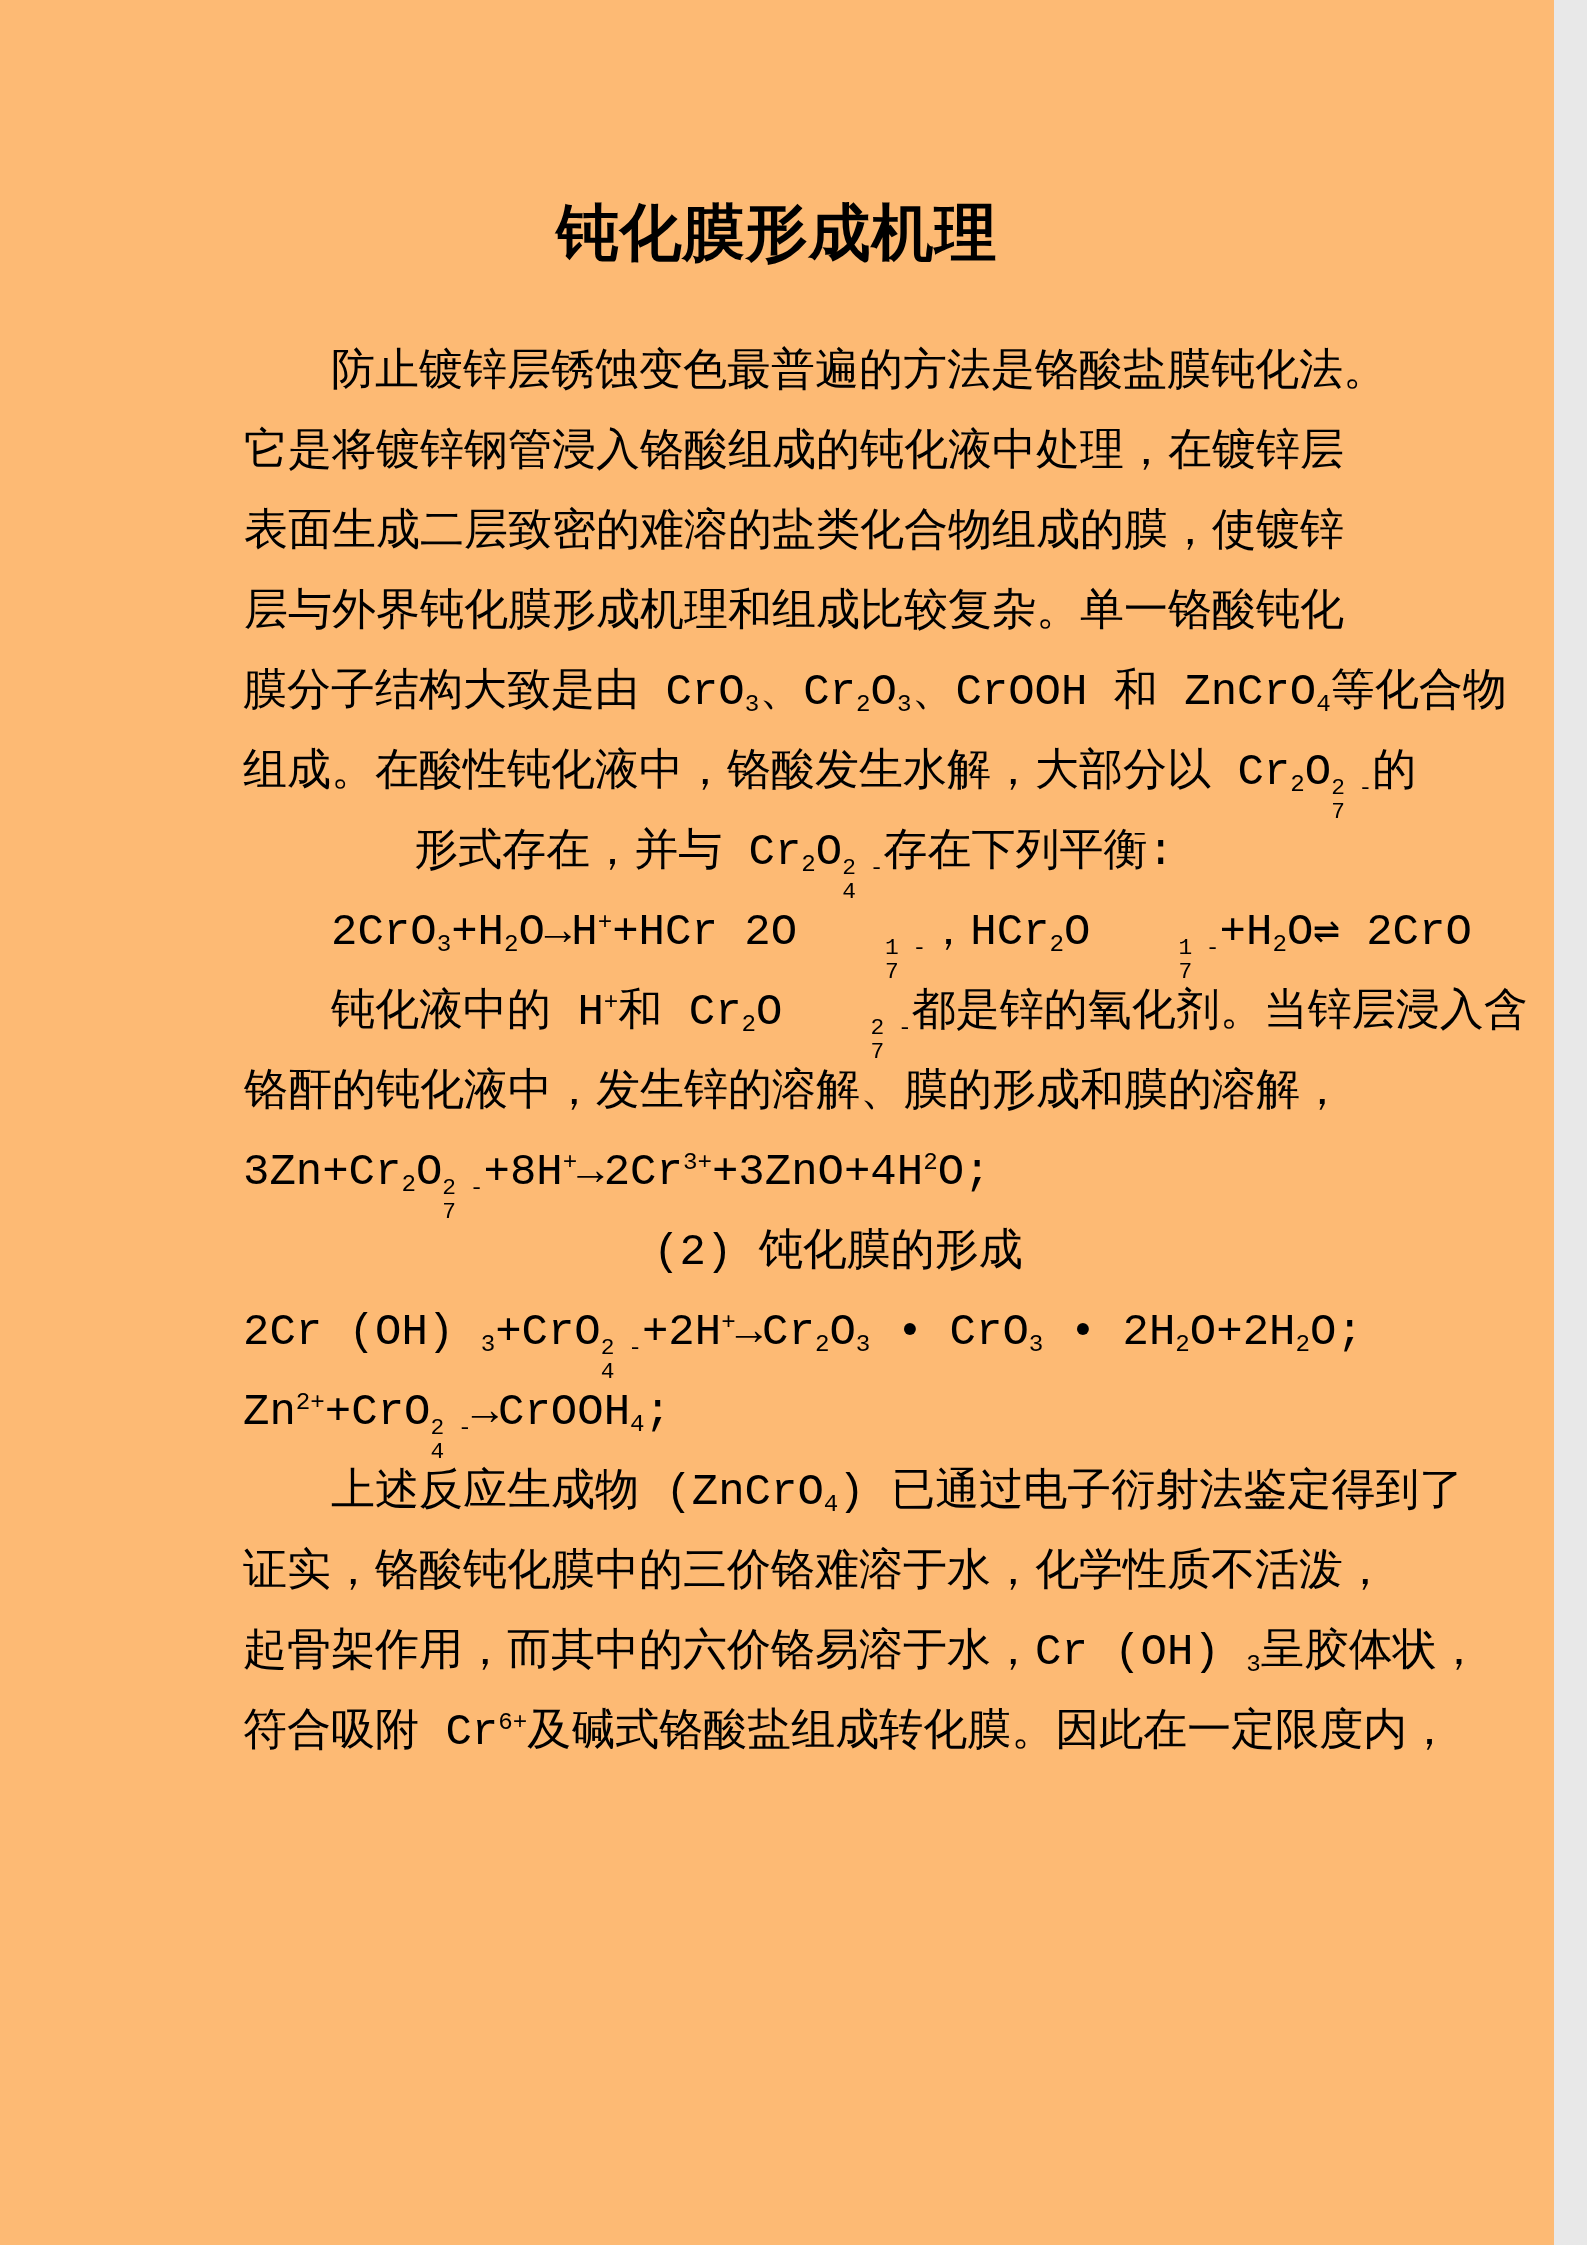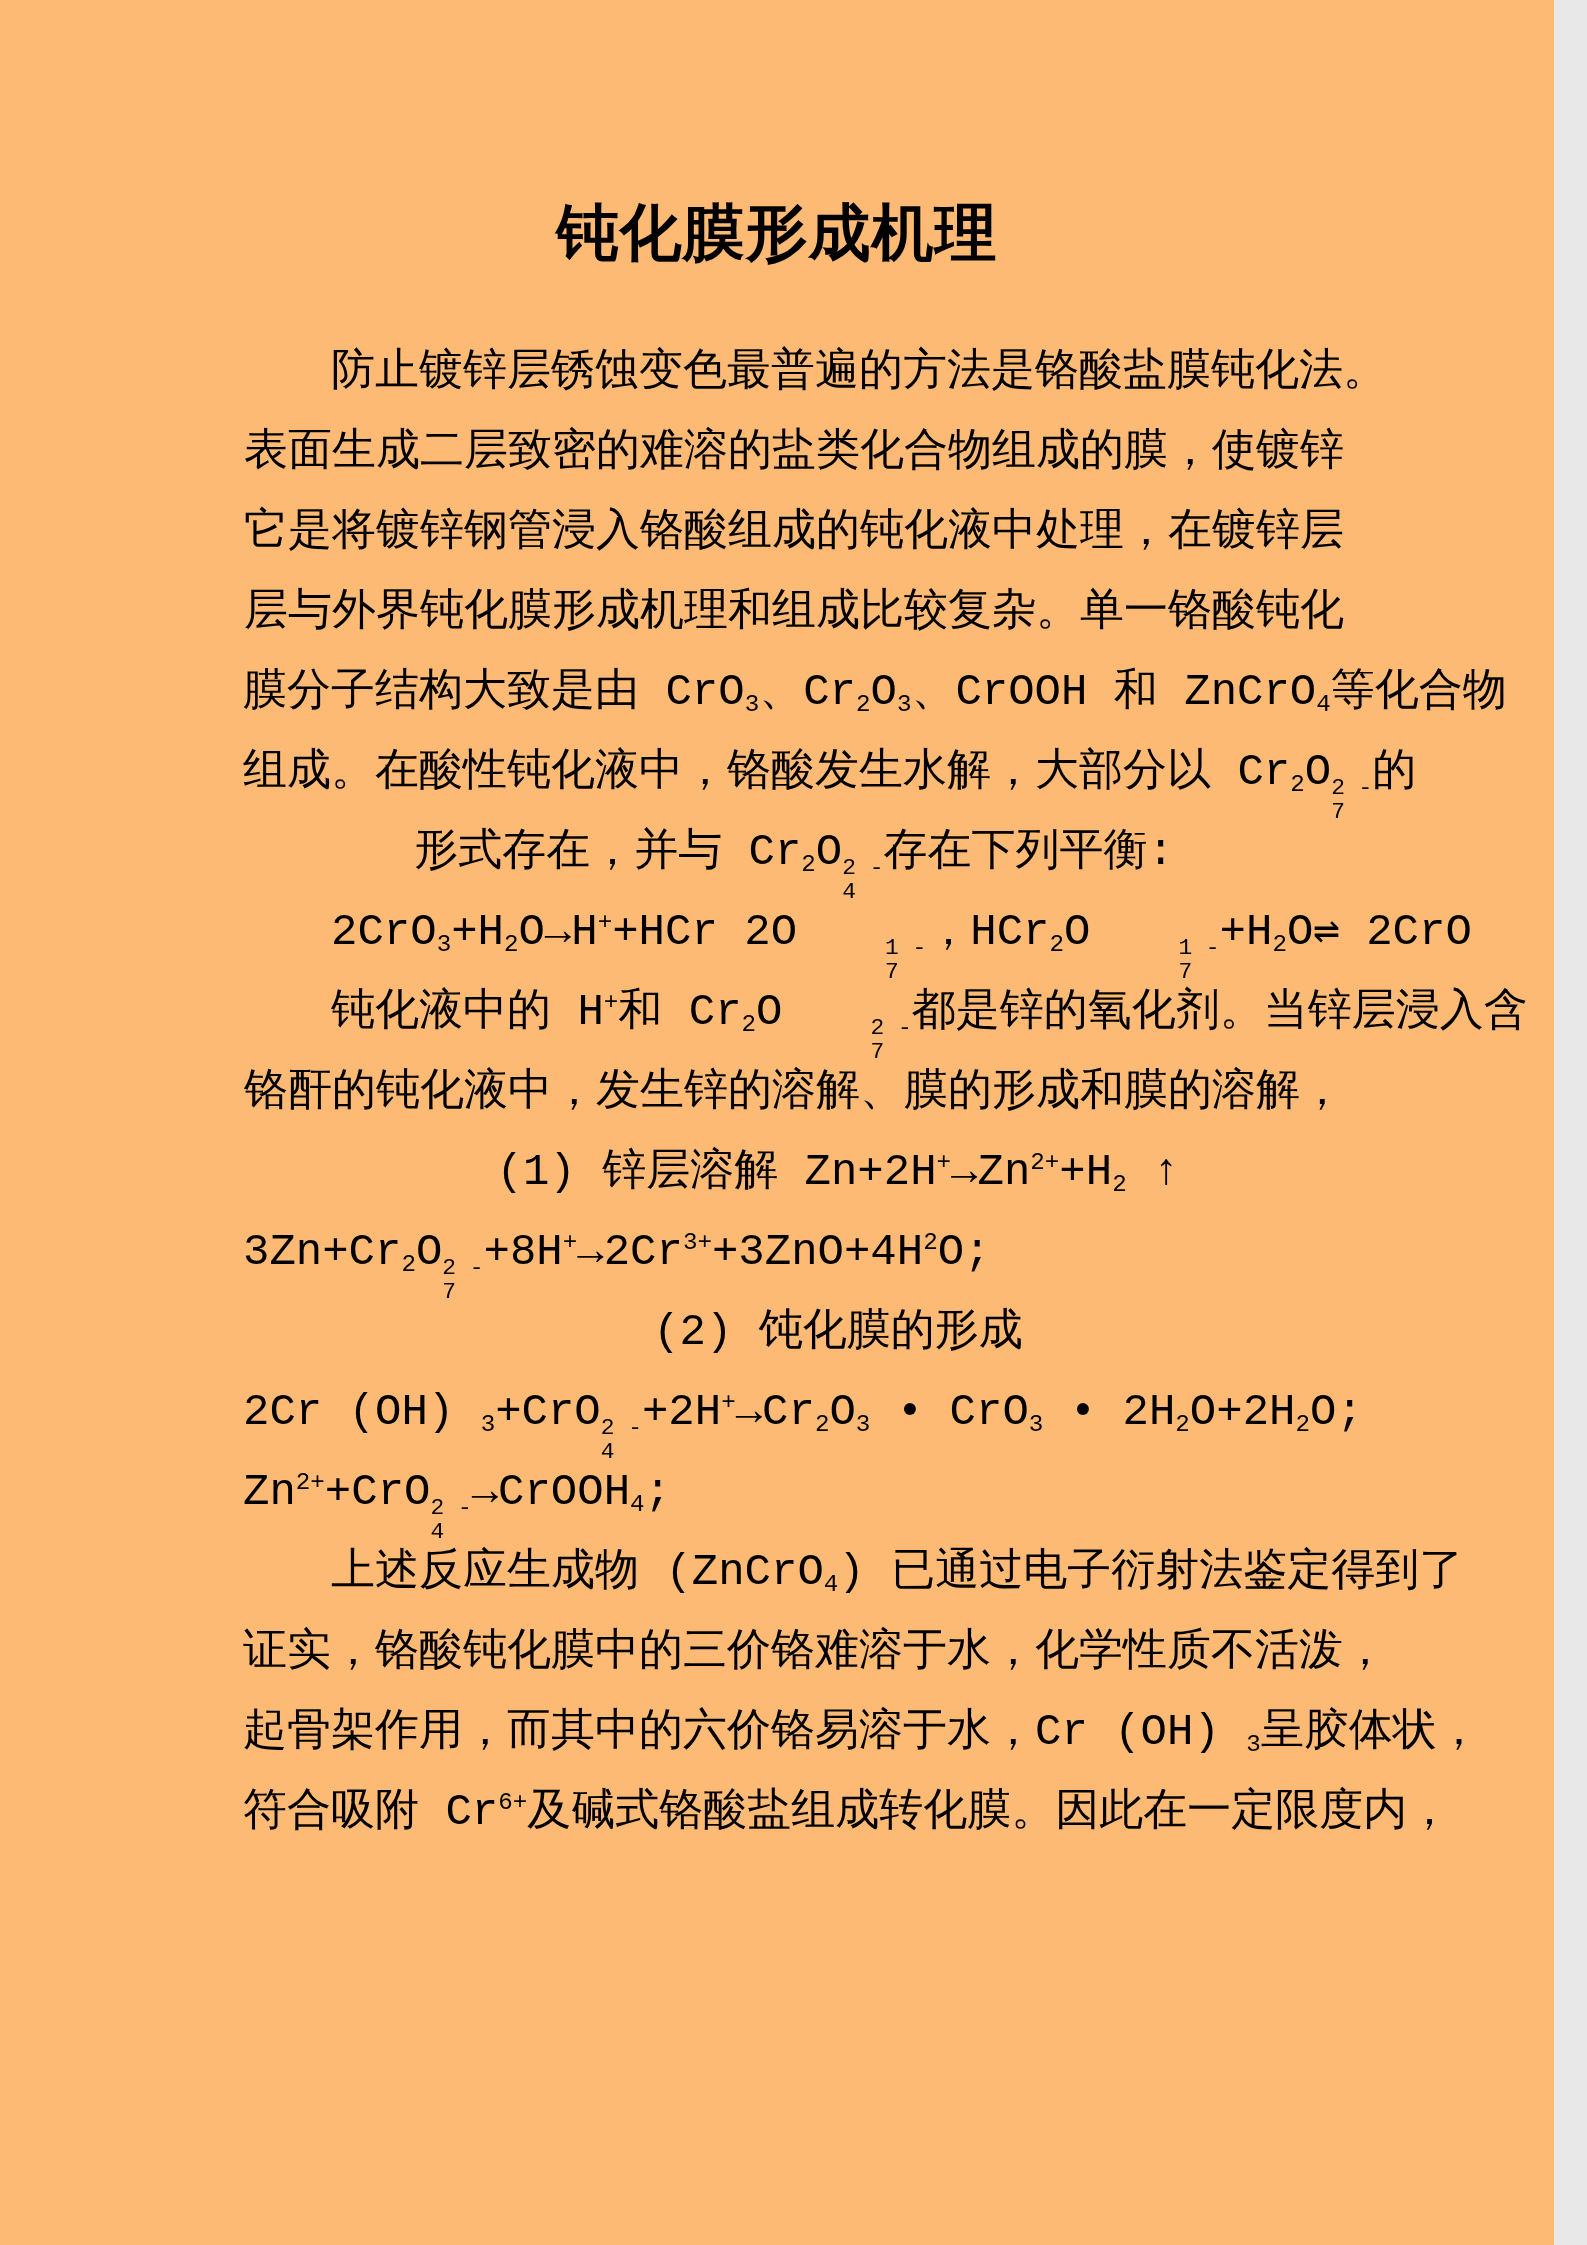--- a/index.html
+++ b/index.html
@@ -67,22 +67,22 @@
     height: 1.05em;
   }
 </style>
 </head>
 <body>
 
 <div class="page">
   <div class="doc-title">钝化膜形成机理</div>
   <div class="doc-body" id="doc-lines">
       <div class="line indent"><span>防止镀锌层锈蚀变色最普遍的方法是铬酸盐膜钝化法。</span></div>
+      <div class="line"><span>它是将镀锌钢管浸入铬酸组成的钝化液中处理，在镀锌层</span></div>
       <div class="line"><span>表面生成二层致密的难溶的盐类化合物组成的膜，使镀锌</span></div>
-      <div class="line"><span>它是将镀锌钢管浸入铬酸组成的钝化液中处理，在镀锌层</span></div>
       <div class="line"><span>层与外界钝化膜形成机理和组成比较复杂。单一铬酸钝化</span></div>
       <div class="line"><span>膜分子结构大致是由 CrO</span><span class="sub">3</span><span>、Cr</span><span class="sub">2</span><span>O</span><span class="sub">3</span><span>、CrOOH 和 ZnCrO</span><span class="sub">4</span><span>等化合物</span></div>
       <div class="line"><span>组成。在酸性钝化液中，铬酸发生水解，大部分以 Cr</span><span class="sub">2</span><span>O</span><span class="stk">
           <span class="stk-sup">2 -</span>
           <span class="stk-sub">7</span>
         </span><span>的</span></div>
       <div class="line"><span>形式存在，并与 Cr</span><span class="sub">2</span><span>O</span><span class="stk">
           <span class="stk-sup">2 -</span>
           <span class="stk-sub">4</span>
         </span><span>存在下列平衡:</span></div>
@@ -94,21 +94,20 @@
           <span class="stk-sub">7</span>
         </span><span>+H</span><span class="sub">2</span><span>O⇌ 2CrO</span><span class="stk">
           <span class="stk-sup">2 -</span>
           <span class="stk-sub">4</span>
         </span><span>+3H</span></div>
       <div class="line indent"><span>钝化液中的 H</span><span class="sup">+</span><span>和 Cr</span><span class="sub">2</span><span>O</span><span class="stk">
           <span class="stk-sup">2 -</span>
           <span class="stk-sub">7</span>
         </span><span>都是锌的氧化剂。当锌层浸入含</span></div>
       <div class="line"><span>铬酐的钝化液中，发生锌的溶解、膜的形成和膜的溶解，</span></div>
-      <div class="line indent"><span>(1) 锌层溶解 Zn+2H</span><span class="sup">+</span><span>→Zn</span><span class="sup">2+</span><span>+H</span><span class="sub">2</span><span> ↑</span></div>
       <div class="line center"><span>3Zn+Cr</span><span class="sub">2</span><span>O</span><span class="stk">
           <span class="stk-sup">2 -</span>
           <span class="stk-sub">7</span>
         </span><span>+8H</span><span class="sup">+</span><span>→2Cr</span><span class="sup">3+</span><span>+3ZnO+4H</span><span class="sup">2</span><span>O;</span></div>
       <div class="line indent"><span>(2) 饨化膜的形成</span></div>
       <div class="line center"><span>2Cr (OH) </span><span class="sub">3</span><span>+CrO</span><span class="stk">
           <span class="stk-sup">2 -</span>
           <span class="stk-sub">4</span>
         </span><span>+2H</span><span class="sup">+</span><span>→Cr</span><span class="sub">2</span><span>O</span><span class="sub">3</span><span> • CrO</span><span class="sub">3</span><span> • 2H</span><span class="sub">2</span><span>O+2H</span><span class="sub">2</span><span>O;</span></div>
       <div class="line center"><span>Zn</span><span class="sup">2+</span><span>+CrO</span><span class="stk">

